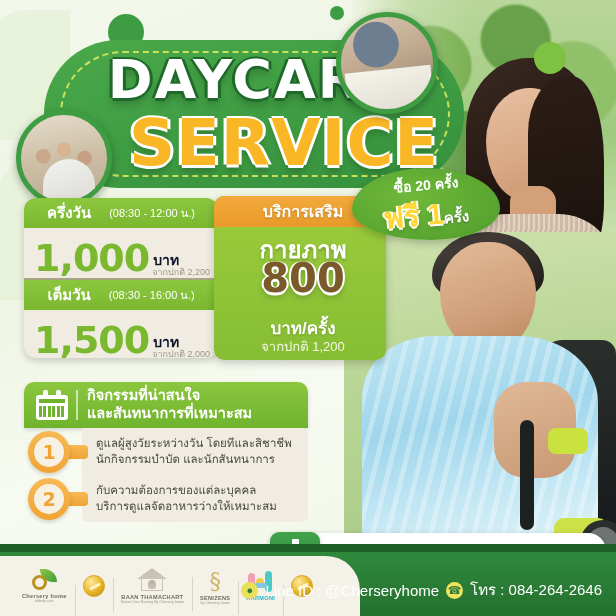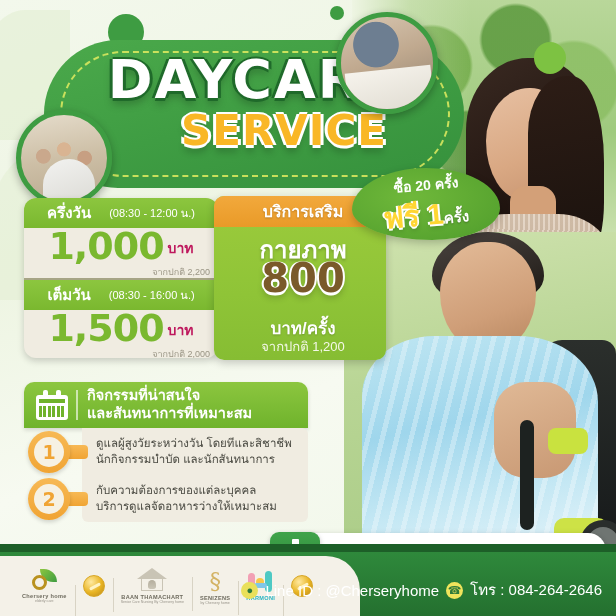--- a/index.html
+++ b/index.html
@@ -83,21 +83,21 @@
   .banner { position:absolute; left:44px; top:40px; width:420px; height:148px;
     background:linear-gradient(165deg,#4ba94b 0%,#3f9d43 50%,#35903c 100%);
     border-radius:74px 74px 74px 74px/74px 74px 74px 74px; }
   .banner .dash { position:absolute; inset:11px 14px 11px 16px;
     border:2px dashed #d9e85f; border-radius:64px; opacity:.9; }
   .title-day { position:absolute; left:74px; top:48px; width:360px; text-align:center;
     font-size:54px; font-weight:bold; letter-spacing:2px; color:#ffffff;
     text-shadow:0 3px 0 #1f6a2a, 3px 0 0 #1f6a2a, -3px 0 0 #1f6a2a, 0 -2px 0 #1f6a2a, 0 6px 8px rgba(0,0,0,.25);
     font-family:"DejaVu Sans", sans-serif; }
   .title-svc { position:absolute; left:104px; top:106px; width:360px; text-align:center;
-    font-size:42px; font-weight:bold; letter-spacing:1px; color:#f9b726;
+    font-size:64px; font-weight:bold; letter-spacing:1px; color:#f9b726;
     text-shadow:0 3px 0 #ffffff, 3px 0 0 #ffffff, -3px 0 0 #ffffff, 0 -2px 0 #ffffff, 0 7px 7px rgba(0,0,0,.2);
     font-family:"DejaVu Sans", sans-serif; }
 
   .circ-photo { position:absolute; border-radius:50%; border:5px solid #3e9c42;
     box-shadow:0 3px 8px rgba(0,0,0,.3); overflow:hidden; }
   .cp-exercise { left:16px; top:110px; width:96px; height:96px;
     background:
       radial-gradient(circle at 26% 48%, #caa88c 0 9%, transparent 10%),
       radial-gradient(circle at 50% 40%, #d9b492 0 10%, transparent 11%),
       radial-gradient(circle at 74% 50%, #c79f82 0 9%, transparent 10%),
@@ -118,25 +118,25 @@
   .d4 { left:534px; top:42px; width:32px; height:32px; background:#7dc242; }
   .d5 { left:330px; top:6px; width:14px; height:14px; background:#3e9c42; }
 
   
   .price-card { position:absolute; left:24px; top:198px; width:194px; height:160px;
     background:#f0ece1; border-radius:12px; box-shadow:0 3px 7px rgba(0,0,0,.18); overflow:hidden; }
   .price-head { height:30px; background:linear-gradient(180deg,#8cc63f 0%,#7ab82f 100%);
     display:flex; align-items:center; justify-content:center; gap:18px; }
   .ph-th { color:#ffffff; font-size:15px; font-weight:bold; }
   .ph-time { color:#ffffff; font-size:11px; }
-  .price-body { height:50px; display:flex; align-items:flex-end; justify-content:center;
-    padding:0 10px 14px 10px; position:relative; }
+  .price-body { height:50px; display:flex; align-items:flex-end; justify-content:flex-start;
+    padding:0 10px 2px 10px; position:relative; }
   .pb-num { font-size:38px; font-weight:bold; color:#7ab82f; line-height:.96;
     font-family:"DejaVu Sans", sans-serif; letter-spacing:-1px; }
-  .pb-unit { font-size:14px; font-weight:bold; color:#be185d; margin:0 0 5px 4px; }
+  .pb-unit { font-size:14px; font-weight:bold; color:#0f172a; margin:0 0 5px 4px; }
   .pb-was { position:absolute; right:8px; bottom:-1px; font-size:9px; color:#9a9585; }
   .price-sep { height:2px; background:#6a6a3a; opacity:.55; }
 
   
   .promo { position:absolute; left:214px; top:196px; width:172px; height:164px;
     background:linear-gradient(180deg,#9ccb3c 0%,#8fc437 60%,#86bd33 100%);
     border-radius:10px; box-shadow:0 3px 8px rgba(0,0,0,.2); }
   .promo-tab { position:absolute; left:0; top:-0px; width:178px; height:31px;
     background:linear-gradient(180deg,#f2a93c 0%,#e99a28 100%);
     border-radius:10px 10px 0 0; display:flex; align-items:center; justify-content:center; }

